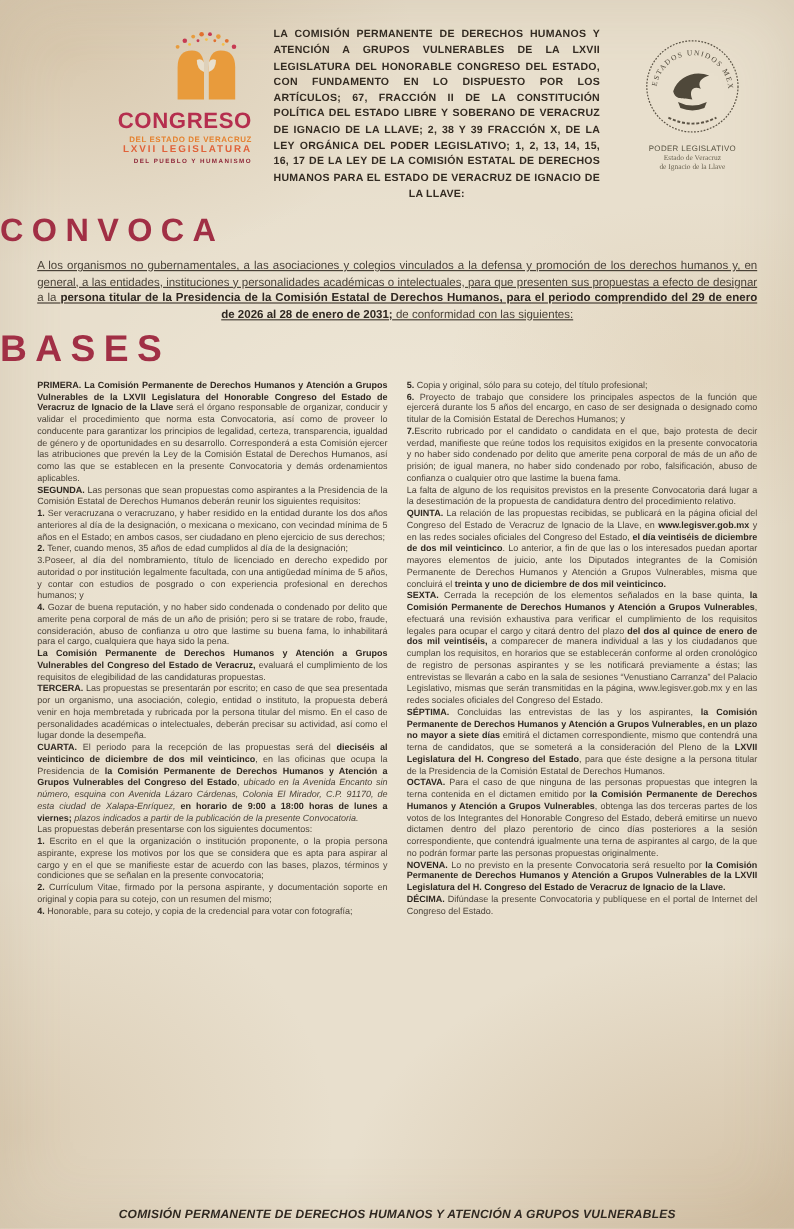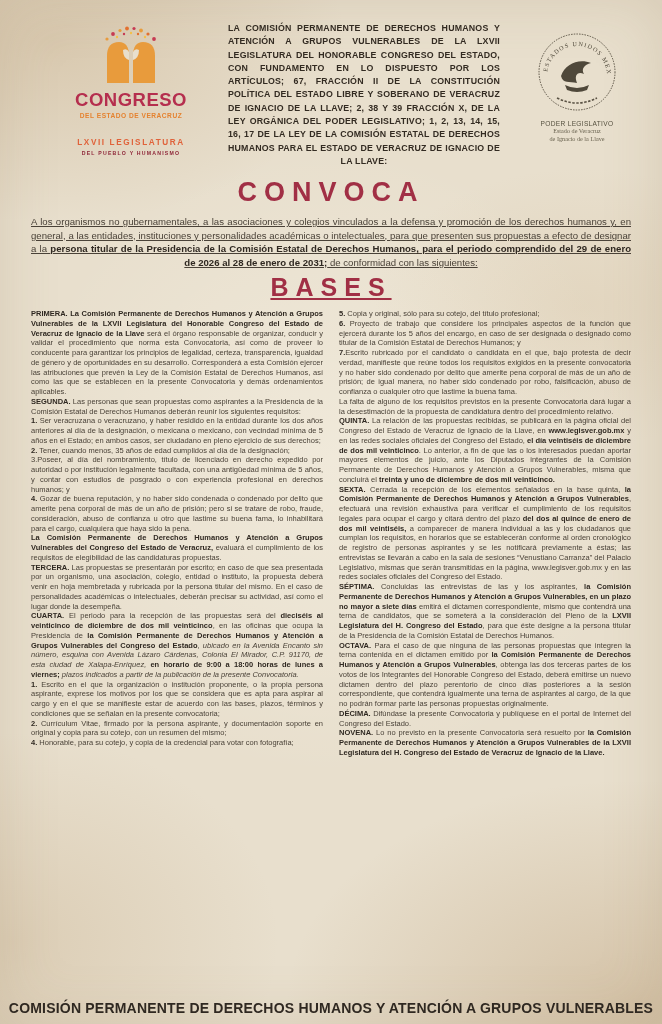--- a/index.html
+++ b/index.html
@@ -11,47 +11,47 @@
       radial-gradient(ellipse 500px 320px at 96% 98%, rgba(168,130,82,.30), transparent 70%),
       radial-gradient(ellipse 380px 300px at 2% 92%, rgba(176,142,96,.22), transparent 70%),
       radial-gradient(ellipse 300px 200px at 88% 30%, rgba(196,164,118,.16), transparent 70%),
       radial-gradient(ellipse 420px 420px at 50% 45%, rgba(255,252,242,.35), transparent 75%),
       #e8dfcd;
     box-shadow:inset 0 0 60px rgba(140,110,70,.18);
     box-sizing:border-box;padding-top:18px;
   }
   
   .hdr{display:flex;align-items:flex-start;padding:0 26px 0 52px;}
-  .logo{width:158px;flex:none;text-align:center;padding-top:8px;}
+  .logo{width:158px;flex:none;text-align:right;padding-top:8px;}
   .logo-name{font-weight:bold;font-size:18.5px;letter-spacing:.5px;color:#b52e4e;line-height:1;margin-top:3px;}
   .logo-l2{font-weight:bold;font-size:6.6px;letter-spacing:.5px;color:#e5822f;margin-top:2px;}
-  .logo-l3{font-weight:bold;font-size:8.2px;letter-spacing:1.6px;color:#e0623a;margin-top:19px;}
+  .logo-l3{font-weight:bold;font-size:8.2px;letter-spacing:1.6px;color:#e0623a;margin-top:0;}
   .logo-l4{font-weight:bold;font-size:5.2px;letter-spacing:1.2px;color:#8e2638;margin-top:3px;}
   .legal{flex:1;margin:0 18px;font-weight:bold;font-size:8.8px;line-height:13.3px;
     color:#332b22;text-align:justify;text-align-last:center;letter-spacing:.2px;padding-top:4px;}
   .sealblk{width:118px;flex:none;text-align:center;padding-top:12px;}
   .seal-cap1{font-size:6.6px;color:#55503f;letter-spacing:.3px;margin-top:2px;}
   .seal-cap2{font-family:"Liberation Serif",serif;font-size:6.2px;color:#6a6350;line-height:1.25;}
   
-  .convoca{margin:10px 0 0;text-align:center;font-weight:bold;font-size:27px;
+  .convoca{margin:10px 0 0;text-align:left;font-weight:bold;font-size:27px;
     letter-spacing:7px;color:#a12f45;line-height:1.1;}
   .intro{width:600px;margin:7px auto 0;font-size:9.6px;line-height:13.6px;color:#4a4238;
     text-align:justify;text-align-last:center;text-decoration:underline;}
-  .bases{margin:4px 0 0;text-align:center;font-weight:bold;font-size:25px;
-    letter-spacing:7px;color:#a12f45;line-height:1.15;text-decoration:underline;}
+  .bases{margin:4px 0 0;text-align:left;font-weight:bold;font-size:31px;
+    letter-spacing:7px;color:#a12f45;line-height:1.15;}
   
   .cols{display:flex;gap:16px;padding:0 31px;margin-top:7px;height:682px;overflow:hidden;}
   .col{flex:1;min-width:0;}
   .para{margin:0;font-size:7.5px;line-height:9.75px;color:#4a4238;text-align:justify;}
   .run-r{}
   .run-b{font-weight:bold;color:#2f2821;}
   .run-i{font-style:italic;color:#4a4238;}
   
   .ftr{text-align:center;margin-top:9px;}
-  .ftr-title{font-weight:bold;font-size:14px;letter-spacing:.2px;color:#2f2821;}
+  .ftr-title{font-weight:bold;font-size:10px;letter-spacing:.2px;color:#2f2821;font-style:italic;}
   .ftr-line{margin-top:12px;font-size:9.8px;color:#4a4238;}
 </style>
 </head>
 <body>
 
 <div class="page">
 
   <div class="hdr">
 
     <div class="logo">
@@ -113,35 +113,36 @@
     <div class="col">
         <p class="para"><span class="run-b">PRIMERA. La Comisión Permanente de Derechos Humanos y Atención a Grupos Vulnerables de la LXVII Legislatura del Honorable Congreso del Estado de Veracruz de Ignacio de la Llave </span><span class="run-r">será el órgano responsable de organizar, conducir y validar el procedimiento que norma esta Convocatoria, así como de proveer lo conducente para garantizar los principios de legalidad, certeza, transparencia, igualdad de género y de oportunidades en su desarrollo. Corresponderá a esta Comisión ejercer las atribuciones que prevén la Ley de la Comisión Estatal de Derechos Humanos, así como las que se establecen en la presente Convocatoria y demás ordenamientos aplicables.</span></p>
         <p class="para"><span class="run-b">SEGUNDA. </span><span class="run-r">Las personas que sean propuestas como aspirantes a la Presidencia de la Comisión Estatal de Derechos Humanos deberán reunir los siguientes requisitos:</span></p>
         <p class="para"><span class="run-b">1. </span><span class="run-r">Ser veracruzana o veracruzano, y haber residido en la entidad durante los dos años anteriores al día de la designación, o mexicana o mexicano, con vecindad mínima de 5 años en el Estado; en ambos casos, ser ciudadano en pleno ejercicio de sus derechos;</span></p>
         <p class="para"><span class="run-b">2. </span><span class="run-r">Tener, cuando menos, 35 años de edad cumplidos al día de la designación;</span></p>
         <p class="para"><span class="run-r">3.</span><span class="run-r">Poseer, al día del nombramiento, título de licenciado en derecho expedido por autoridad o por institución legalmente facultada, con una antigüedad mínima de 5 años, y contar con estudios de posgrado o con experiencia profesional en derechos humanos; y</span></p>
         <p class="para"><span class="run-b">4. </span><span class="run-r">Gozar de buena reputación, y no haber sido condenada o condenado por delito que amerite pena corporal de más de un año de prisión; pero si se tratare de robo, fraude, consideración, abuso de confianza u otro que lastime su buena fama, lo inhabilitará para el cargo, cualquiera que haya sido la pena.</span></p>
         <p class="para"><span class="run-b">La Comisión Permanente de Derechos Humanos y Atención a Grupos Vulnerables del Congreso del Estado de Veracruz, </span><span class="run-r">evaluará el cumplimiento de los requisitos de elegibilidad de las candidaturas propuestas.</span></p>
         <p class="para"><span class="run-b">TERCERA. </span><span class="run-r">Las propuestas se presentarán por escrito; en caso de que sea presentada por un organismo, una asociación, colegio, entidad o instituto, la propuesta deberá venir en hoja membretada y rubricada por la persona titular del mismo. En el caso de personalidades académicas o intelectuales, deberán precisar su actividad, así como el lugar donde la desempeña.</span></p>
         <p class="para"><span class="run-b">CUARTA. </span><span class="run-r">El periodo para la recepción de las propuestas será del </span><span class="run-b">dieciséis al veinticinco de diciembre de dos mil veinticinco</span><span class="run-r">, en las oficinas que ocupa la Presidencia de </span><span class="run-b">la Comisión Permanente de Derechos Humanos y Atención a Grupos Vulnerables del Congreso del Estado</span><span class="run-r">, </span><span class="run-i">ubicado en la Avenida Encanto sin número, esquina con Avenida Lázaro Cárdenas, Colonia El Mirador, C.P. 91170, de esta ciudad de Xalapa-Enríquez, </span><span class="run-b">en horario de 9:00 a 18:00 horas de lunes a viernes; </span><span class="run-i">plazos indicados a partir de la publicación de la presente Convocatoria.</span></p>
+        <p class="para"><span class="run-r">Las propuestas deberán presentarse con los siguientes documentos:</span></p>
         <p class="para"><span class="run-b">1. </span><span class="run-r">Escrito en el que la organización o institución proponente, o la propia persona aspirante, exprese los motivos por los que se considera que es apta para aspirar al cargo y en el que se manifieste estar de acuerdo con las bases, plazos, términos y condiciones que se señalan en la presente convocatoria;</span></p>
         <p class="para"><span class="run-b">2. </span><span class="run-r">Currículum Vitae, firmado por la persona aspirante, y documentación soporte en original y copia para su cotejo, con un resumen del mismo;</span></p>
         <p class="para"><span class="run-b">4. </span><span class="run-r">Honorable, para su cotejo, y copia de la credencial para votar con fotografía;</span></p>
       </div>
     <div class="col">
         <p class="para"><span class="run-b">5. </span><span class="run-r">Copia y original, sólo para su cotejo, del título profesional;</span></p>
         <p class="para"><span class="run-b">6. </span><span class="run-r">Proyecto de trabajo que considere los principales aspectos de la función que ejercerá durante los 5 años del encargo, en caso de ser designada o designado como titular de la Comisión Estatal de Derechos Humanos; y</span></p>
         <p class="para"><span class="run-b">7.</span><span class="run-r">Escrito rubricado por el candidato o candidata en el que, bajo protesta de decir verdad, manifieste que reúne todos los requisitos exigidos en la presente convocatoria y no haber sido condenado por delito que amerite pena corporal de más de un año de prisión; de igual manera, no haber sido condenado por robo, falsificación, abuso de confianza o cualquier otro que lastime la buena fama.</span></p>
         <p class="para"><span class="run-r">La falta de alguno de los requisitos previstos en la presente Convocatoria dará lugar a la desestimación de la propuesta de candidatura dentro del procedimiento relativo.</span></p>
         <p class="para"><span class="run-b">QUINTA. </span><span class="run-r">La relación de las propuestas recibidas, se publicará en la página oficial del Congreso del Estado de Veracruz de Ignacio de la Llave, en </span><span class="run-b">www.legisver.gob.mx</span><span class="run-r"> y en las redes sociales oficiales del Congreso del Estado, </span><span class="run-b">el día veintiséis de diciembre de dos mil veinticinco</span><span class="run-r">. Lo anterior, a fin de que las o los interesados puedan aportar mayores elementos de juicio, ante los Diputados integrantes de la Comisión Permanente de Derechos Humanos y Atención a Grupos Vulnerables, misma que concluirá el </span><span class="run-b">treinta y uno de diciembre de dos mil veinticinco.</span></p>
         <p class="para"><span class="run-b">SEXTA. </span><span class="run-r">Cerrada la recepción de los elementos señalados en la base quinta, </span><span class="run-b">la Comisión Permanente de Derechos Humanos y Atención a Grupos Vulnerables</span><span class="run-r">, efectuará una revisión exhaustiva para verificar el cumplimiento de los requisitos legales para ocupar el cargo y citará dentro del plazo </span><span class="run-b">del dos al quince de enero de dos mil veintiséis,</span><span class="run-r"> a comparecer de manera individual a las y los ciudadanos que cumplan los requisitos, en horarios que se establecerán conforme al orden cronológico de registro de personas aspirantes y se les notificará previamente a éstas; las entrevistas se llevarán a cabo en la sala de sesiones “Venustiano Carranza” del Palacio Legislativo, mismas que serán transmitidas en la página, www.legisver.gob.mx y en las redes sociales oficiales del Congreso del Estado.</span></p>
         <p class="para"><span class="run-b">SÉPTIMA. </span><span class="run-r">Concluidas las entrevistas de las y los aspirantes, </span><span class="run-b">la Comisión Permanente de Derechos Humanos y Atención a Grupos Vulnerables, en un plazo no mayor a siete días</span><span class="run-r"> emitirá el dictamen correspondiente, mismo que contendrá una terna de candidatos, que se someterá a la consideración del Pleno de la </span><span class="run-b">LXVII Legislatura del H. Congreso del Estado</span><span class="run-r">, para que éste designe a la persona titular de la Presidencia de la Comisión Estatal de Derechos Humanos.</span></p>
         <p class="para"><span class="run-b">OCTAVA. </span><span class="run-r">Para el caso de que ninguna de las personas propuestas que integren la terna contenida en el dictamen emitido por </span><span class="run-b">la Comisión Permanente de Derechos Humanos y Atención a Grupos Vulnerables</span><span class="run-r">, obtenga las dos terceras partes de los votos de los Integrantes del Honorable Congreso del Estado, deberá emitirse un nuevo dictamen dentro del plazo perentorio de cinco días posteriores a la sesión correspondiente, que contendrá igualmente una terna de aspirantes al cargo, de la que no podrán formar parte las personas propuestas originalmente.</span></p>
+        <p class="para"><span class="run-b">NOVENA. </span><span class="run-r">Lo no previsto en la presente Convocatoria será resuelto por </span><span class="run-b">la Comisión Permanente de Derechos Humanos y Atención a Grupos Vulnerables de la LXVII Legislatura del H. Congreso del Estado de Veracruz de Ignacio de la Llave.</span></p>
         <p class="para"><span class="run-b">DÉCIMA. </span><span class="run-r">Difúndase la presente Convocatoria y publíquese en el portal de Internet del Congreso del Estado.</span></p>
-        <p class="para"><span class="run-b">NOVENA. </span><span class="run-r">Lo no previsto en la presente Convocatoria será resuelto por </span><span class="run-b">la Comisión Permanente de Derechos Humanos y Atención a Grupos Vulnerables de la LXVII Legislatura del H. Congreso del Estado de Veracruz de Ignacio de la Llave.</span></p>
       </div>
   </div>
 
   <div class="ftr">
     <div class="ftr-title">COMISIÓN PERMANENTE DE DERECHOS HUMANOS Y ATENCIÓN A GRUPOS VULNERABLES</div>
     <div class="ftr-line"><span class="run-b">Dip. Omar Edmundo Blanco Martínez</span><span class="run-r"> - Presidente</span></div>
 
   </div>
 
 </div>

